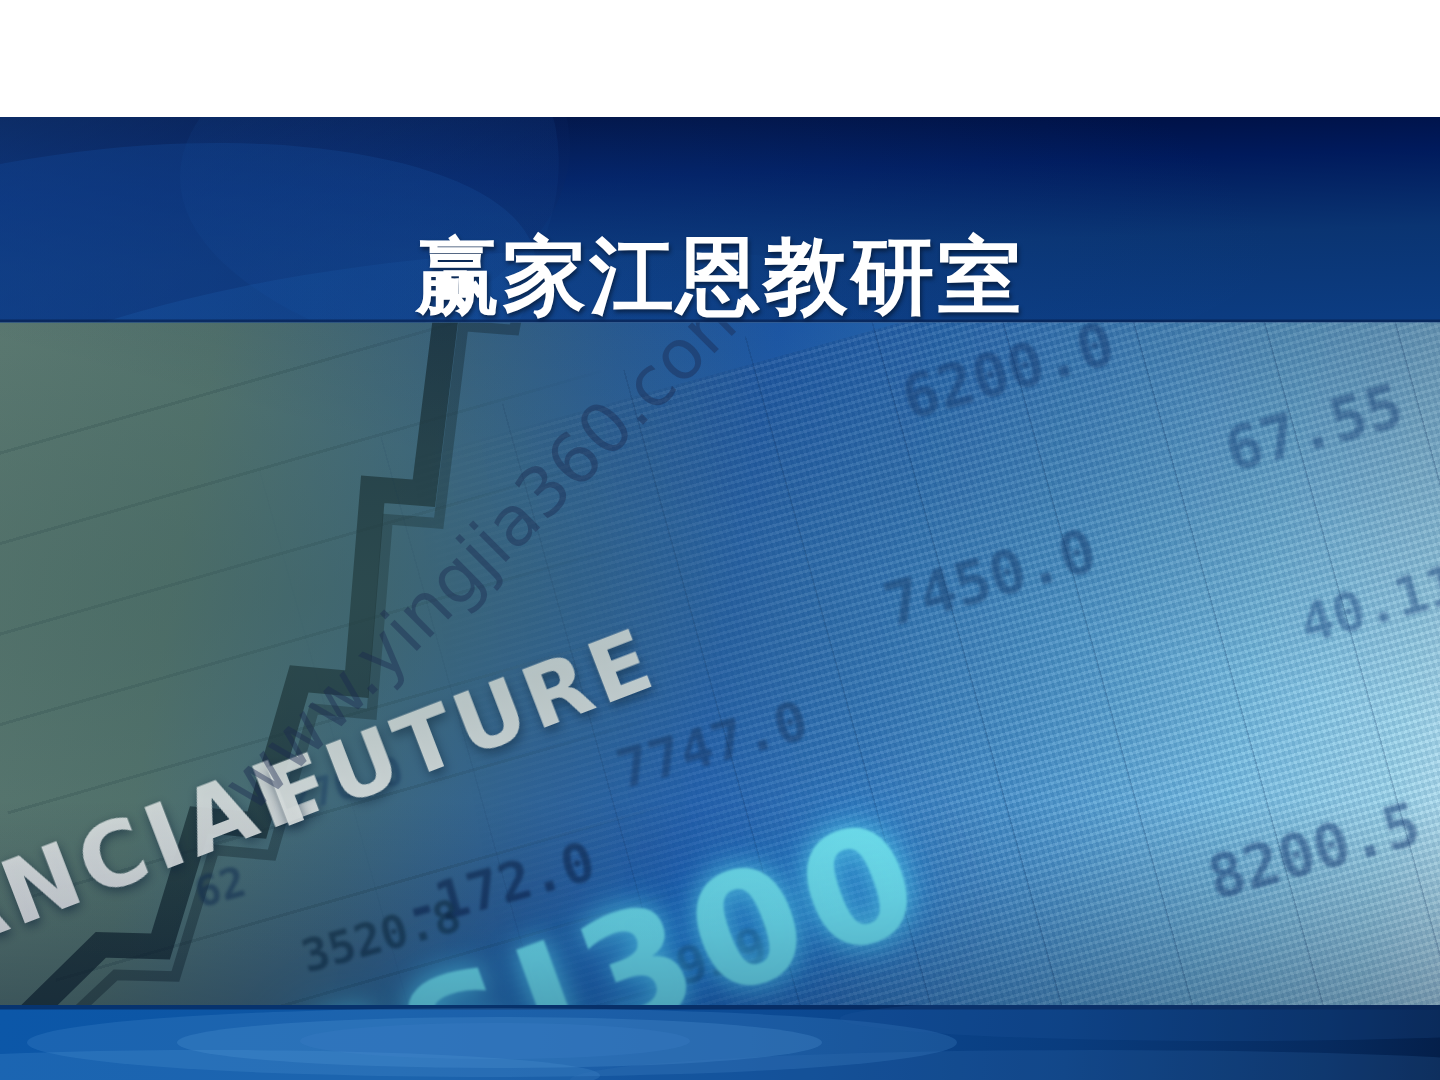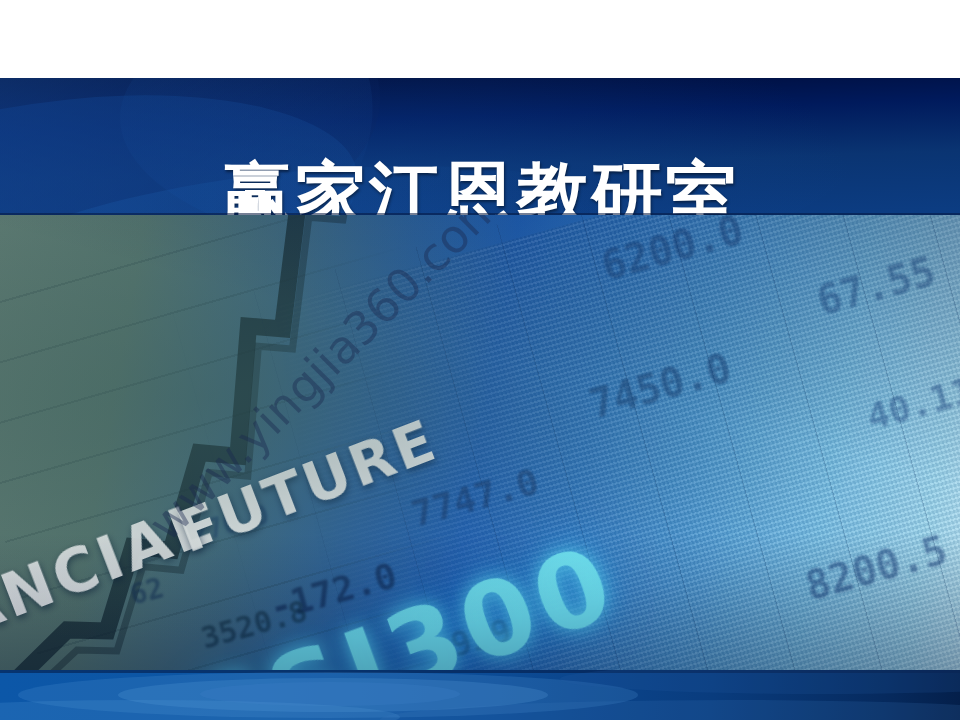--- a/index.html
+++ b/index.html
@@ -46,21 +46,21 @@
   }
   .sw5{
     left:-320px;top:-150px;width:700px;height:340px;
     border-radius:50%;
     background:radial-gradient(ellipse at 70% 80%,rgba(8,28,84,.55),rgba(0,10,50,0) 70%);
   }
 
   #slide-title{
     position:absolute;left:0;top:78px;width:960px;height:137px;
     display:flex;align-items:center;justify-content:center;
-    color:#ffffff;font-size:72px;line-height:1;letter-spacing:2px;
+    color:#ffffff;font-size:56px;line-height:1;letter-spacing:2px;
     font-family:"DejaVu Serif","Liberation Serif",serif;
     text-shadow:1px 2px 3px rgba(0,0,0,.45);
     white-space:nowrap;
   }
 
   
   #photo{
     position:absolute;left:0;top:215px;width:960px;height:455px;overflow:hidden;
     background:#1d4f86;
   }

